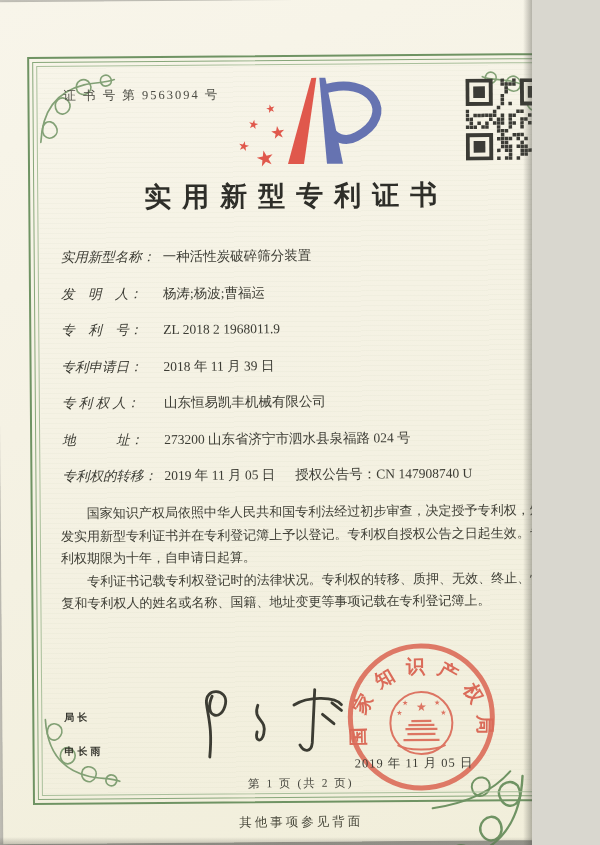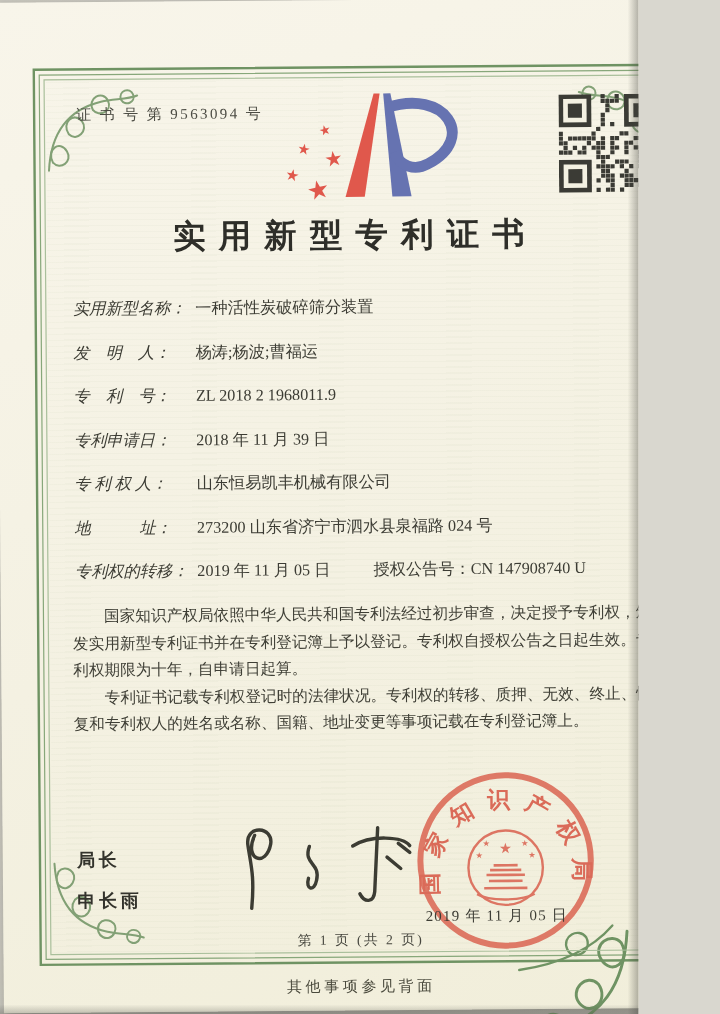--- a/index.html
+++ b/index.html
@@ -28,25 +28,25 @@
   .c-br{right:-4px;bottom:-4px;transform:scale(-1.45,-1.45);transform-origin:18% 82%;opacity:1;}
   
   .certno{left:64px;top:86px;font-size:12.5px;letter-spacing:2px;color:#4c4c44;}
   .logo{left:222px;top:70px;width:164px;height:102px;}
   .qr{left:468px;top:80px;width:82px;height:82px;}
   .title{left:0;top:178px;width:100%;text-align:center;font-size:27px;font-weight:bold;
         letter-spacing:11px;color:#2e2e29;}
   .fields{left:62px;top:246px;width:478px;font-size:13.5px;color:#3c3c34;}
   .row{margin-bottom:16.5px;line-height:20px;white-space:nowrap;}
   .lab{display:inline-block;min-width:102px;font-style:italic;}
-  .pair2{margin-left:36px;text-align:right;}
+  .pair2{margin-left:20px;text-align:right;}
   .paras{left:60px;top:501px;width:482px;font-size:13px;line-height:1.74;color:#3f3f36;
         text-align:justify;}
   .paras p{margin:0;text-indent:2em;}
-  .signer{left:62px;top:699px;font-size:15px;color:#33332c;letter-spacing:3px;line-height:34px;font-weight:bold;}
+  .signer{left:62px;top:699px;font-size:10px;color:#33332c;letter-spacing:3px;line-height:34px;font-weight:bold;}
   .signature{left:172px;top:676px;width:190px;height:96px;color:#3c3c33;}
   .seal{left:343px;top:642px;width:152px;height:152px;opacity:.92;}
   .sealdate{left:352px;top:756px;font-size:12.5px;color:#3e3e36;letter-spacing:1px;z-index:6;}
   .pageno{left:0;top:776px;width:100%;text-align:center;font-size:11.5px;color:#47473f;letter-spacing:2px;}
   .backnote{left:0;top:814px;width:100%;text-align:center;font-size:12.5px;color:#4a4a3d;letter-spacing:3px;}
 </style>
 </head>
 <body>
 
 <div class="scan">

